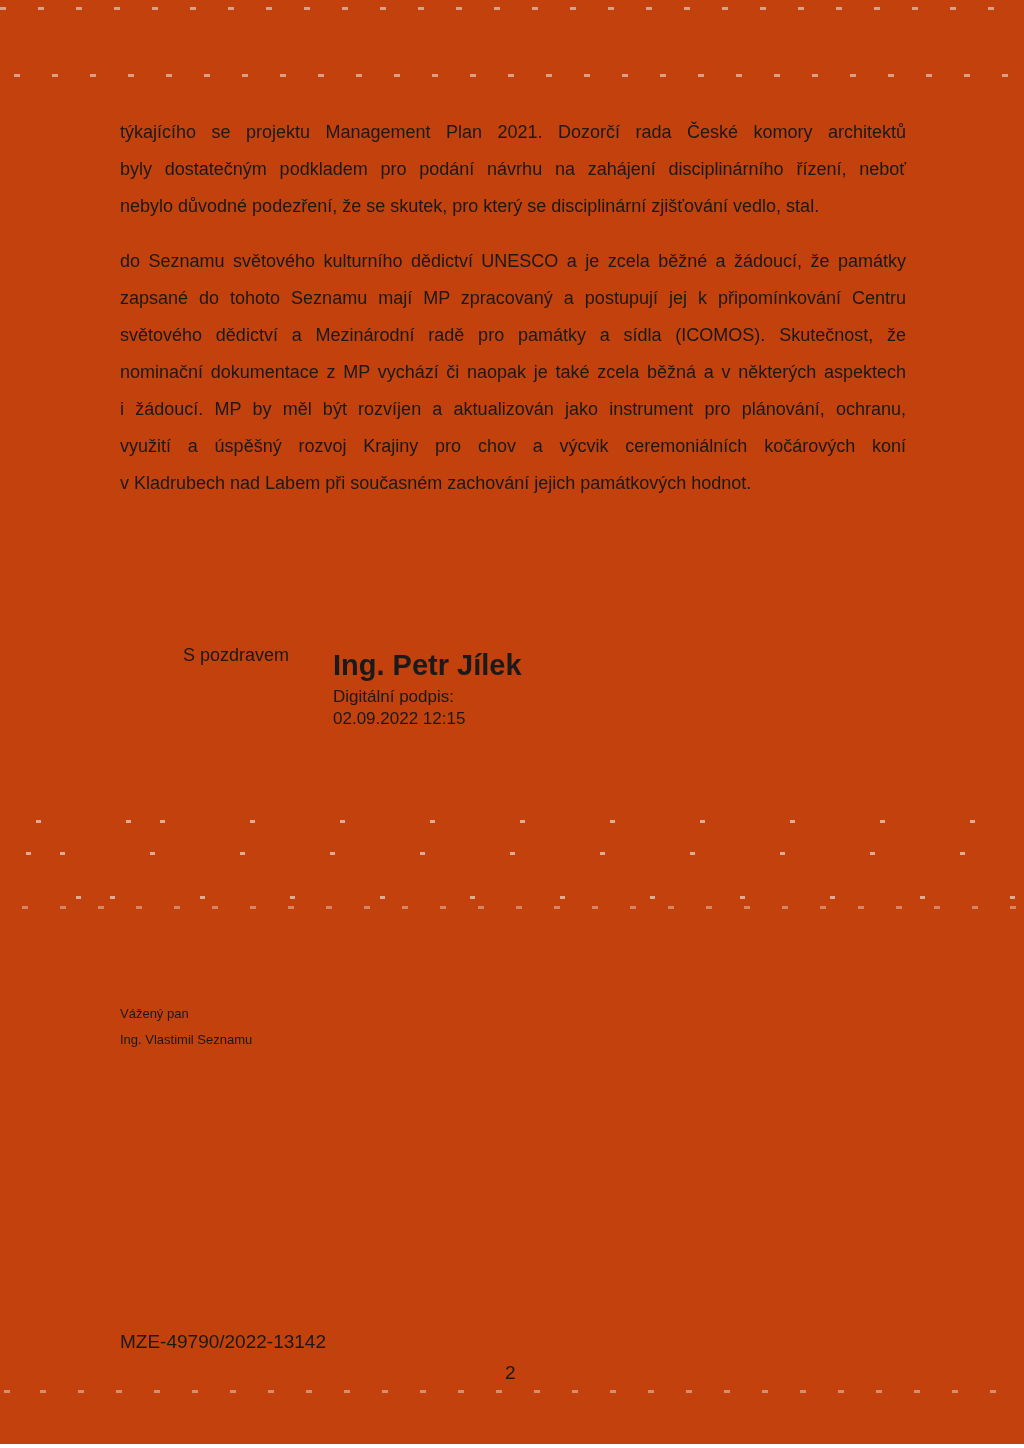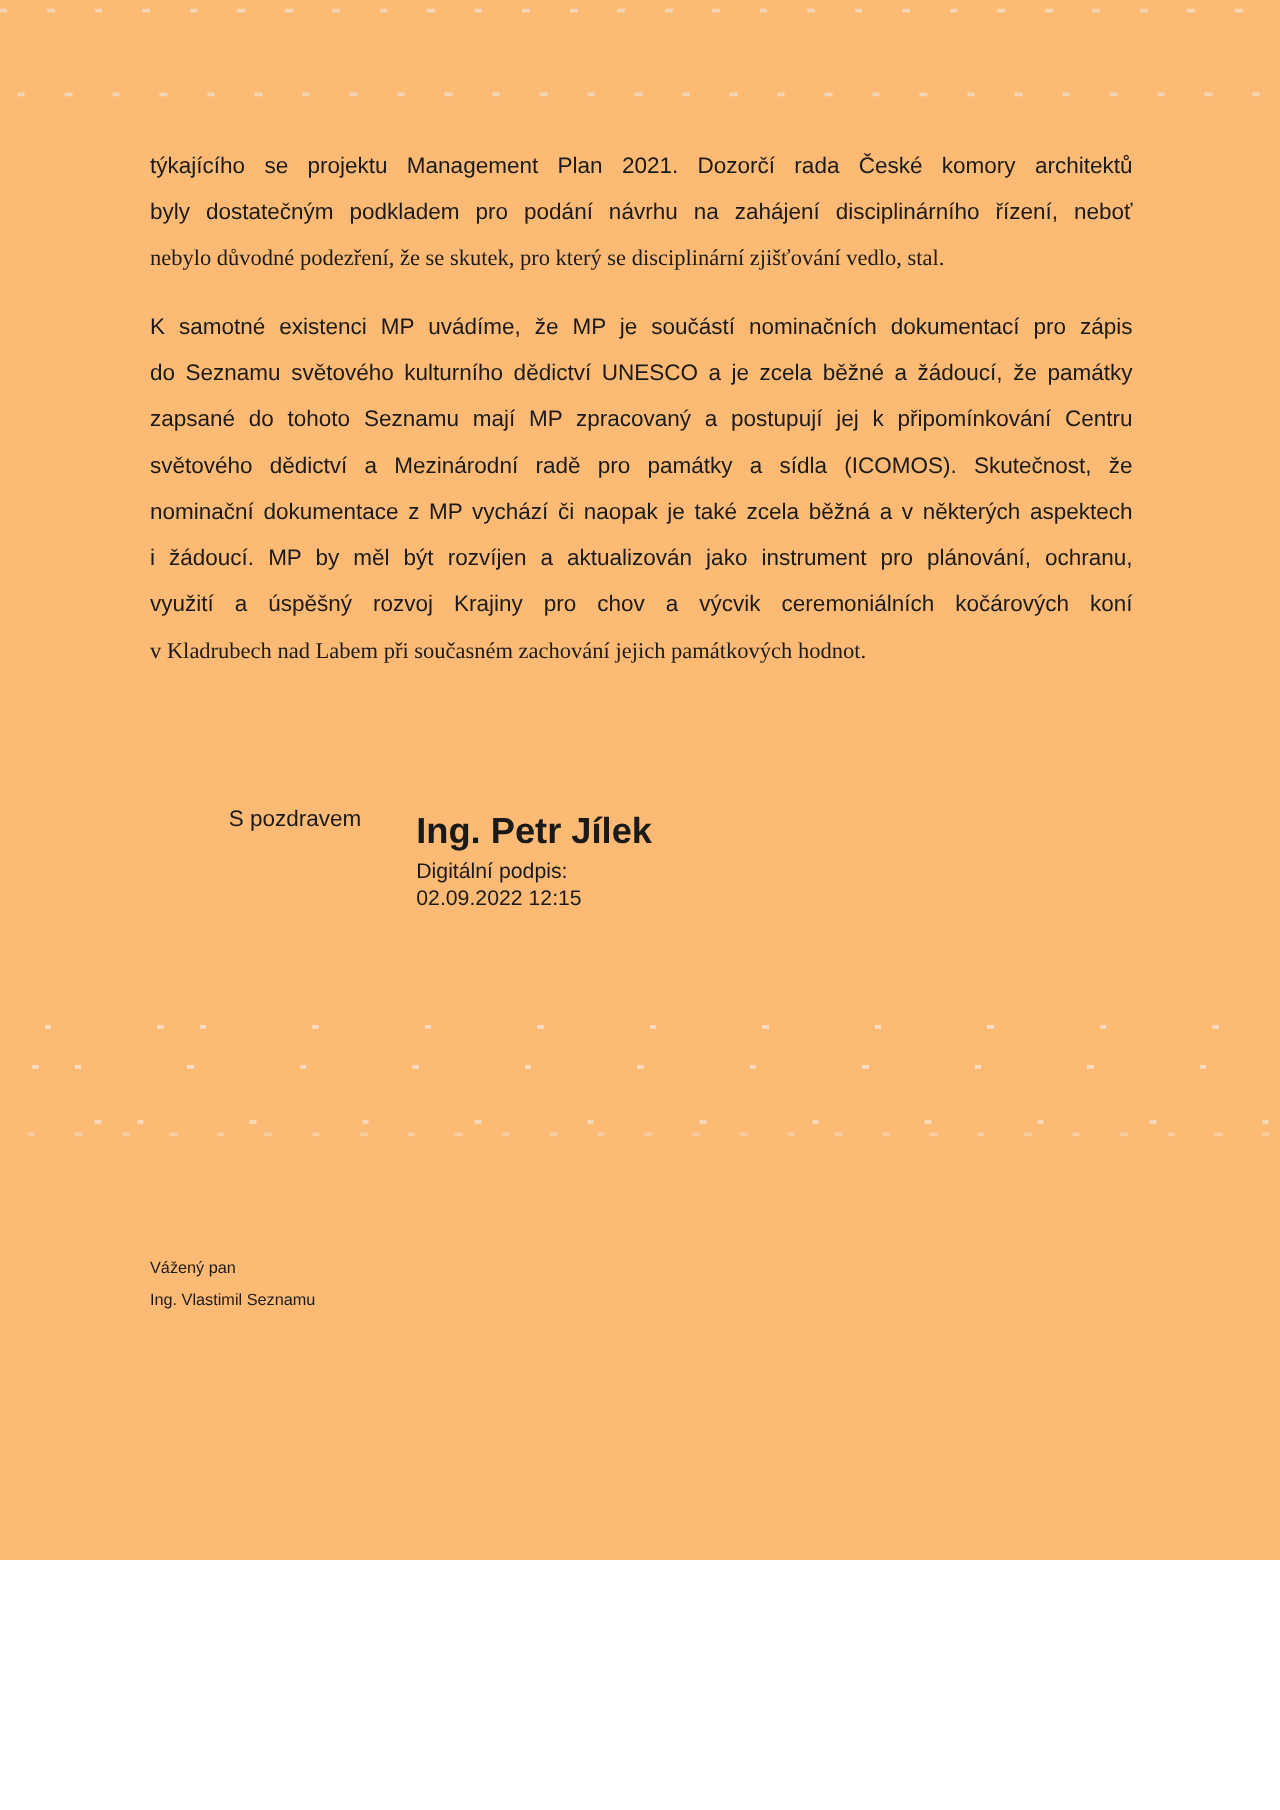--- a/index.html
+++ b/index.html
@@ -5,22 +5,22 @@
   * { margin: 0; padding: 0; box-sizing: border-box; }
   html, body { background: #ffffff; }
   body {
     width: 1024px;
     height: 1448px;
     font-family: "Liberation Sans", sans-serif;
   }
   .page {
     position: relative;
     width: 1024px;
-    height: 1248px;
-    background: #fdba74;
+    height: 1444px;
+    background: #c2410c;
     color: #1a1a1a;
     overflow: hidden;
   }
   
   .noise {
     position: absolute;
     left: 0;
     width: 100%;
     height: 3px;
     background-image: repeating-linear-gradient(90deg, #ececec 0 6px, transparent 6px 38px);
@@ -37,21 +37,21 @@
     width: 786px;
     font-size: 18px;
     line-height: 37px;
   }
   .para + .para { margin-top: 18px; }
   .line {
     text-align: justify;
     text-align-last: justify;
     white-space: normal;
   }
-  .line.last { text-align-last: left; font-family: Liberation Serif, serif; }
+  .line.last { text-align-last: left; }
   .closing {
     position: absolute;
     left: 183px;
     top: 644px;
     font-size: 18px;
     line-height: 22px;
   }
   .sig {
     position: absolute;
     left: 333px;
@@ -102,21 +102,20 @@
   <div class="noise" style="top:906px; background-position-x:22px; opacity:0.4;"></div>
   <div class="noise" style="top:1390px; background-position-x:40px; opacity:0.45;"></div>
 
   <div class="content">
     <div class="para">
       <div class="line">týkajícího se projektu Management Plan 2021. Dozorčí rada České komory architektů</div>
       <div class="line">byly dostatečným podkladem pro podání návrhu na zahájení disciplinárního řízení, neboť</div>
       <div class="line last">nebylo důvodné podezření, že se skutek, pro který se disciplinární zjišťování vedlo, stal.</div>
     </div>
     <div class="para">
-      <div class="line">K samotné existenci MP uvádíme, že MP je součástí nominačních dokumentací pro zápis</div>
       <div class="line">do Seznamu světového kulturního dědictví UNESCO a je zcela běžné a žádoucí, že památky</div>
       <div class="line">zapsané do tohoto Seznamu mají MP zpracovaný a postupují jej k připomínkování Centru</div>
       <div class="line">světového dědictví a Mezinárodní radě pro památky a sídla (ICOMOS). Skutečnost, že</div>
       <div class="line">nominační dokumentace z MP vychází či naopak je také zcela běžná a v některých aspektech</div>
       <div class="line">i žádoucí. MP by měl být rozvíjen a aktualizován jako instrument pro plánování, ochranu,</div>
       <div class="line">využití a úspěšný rozvoj Krajiny pro chov a výcvik ceremoniálních kočárových koní</div>
       <div class="line last">v Kladrubech nad Labem při současném zachování jejich památkových hodnot.</div>
     </div>
   </div>
 

